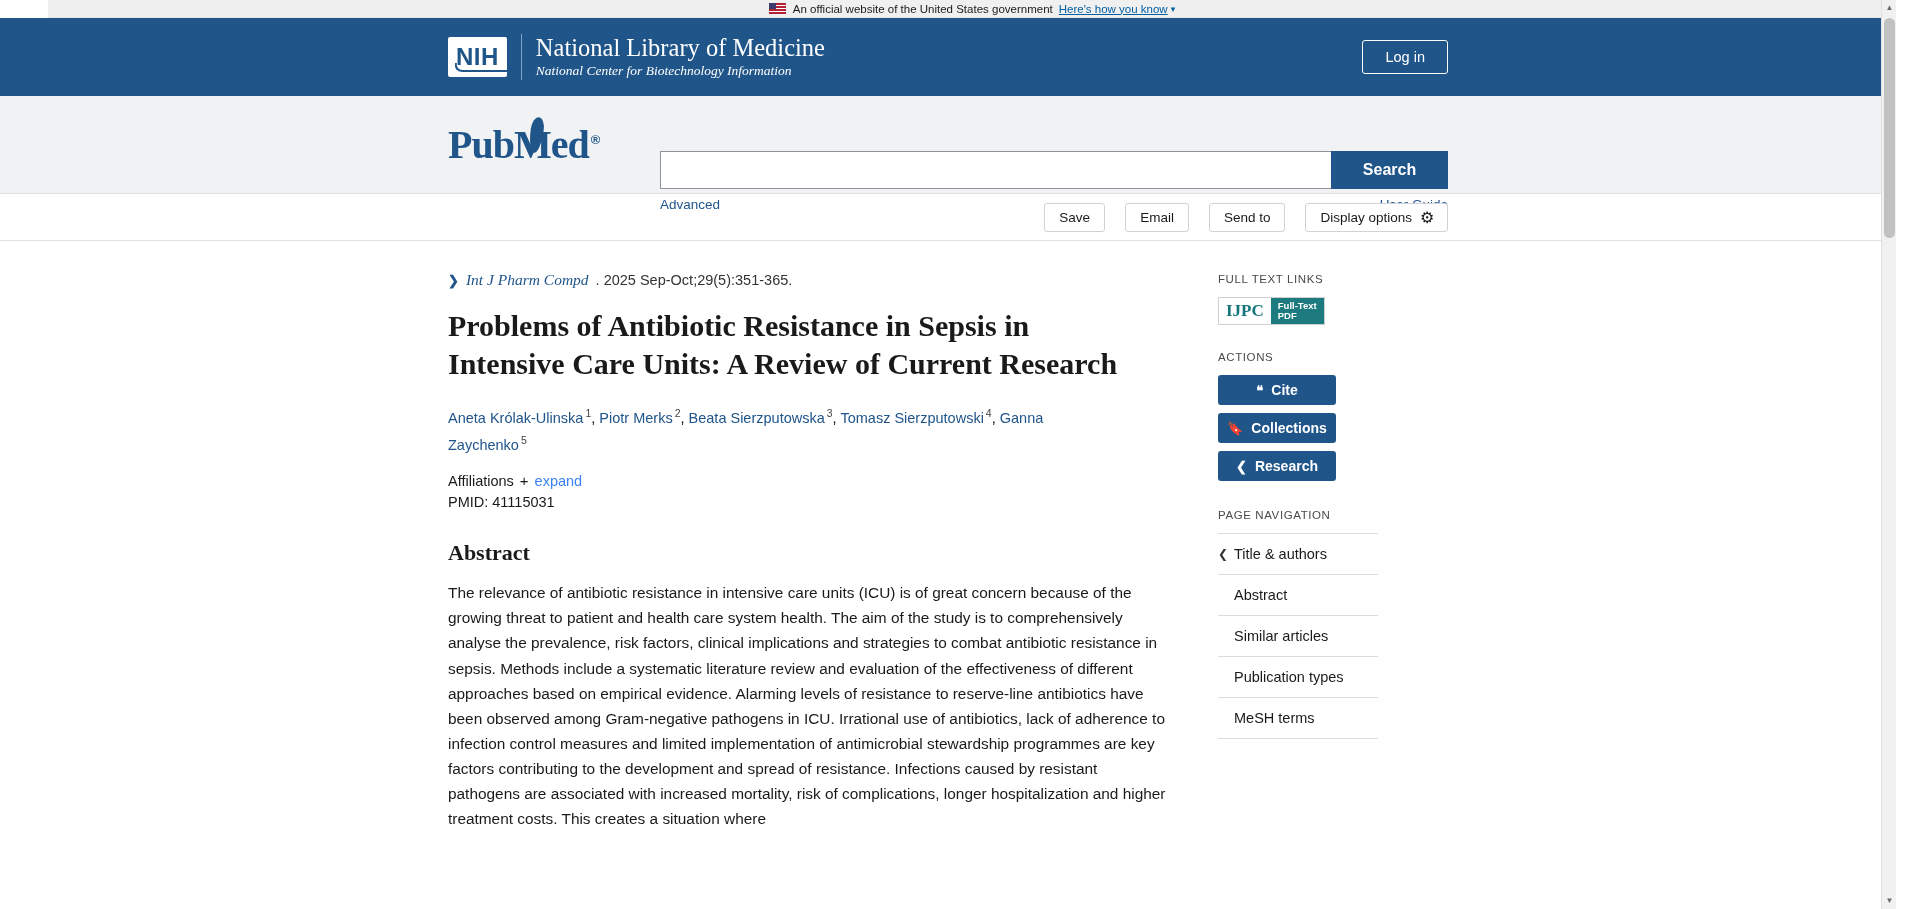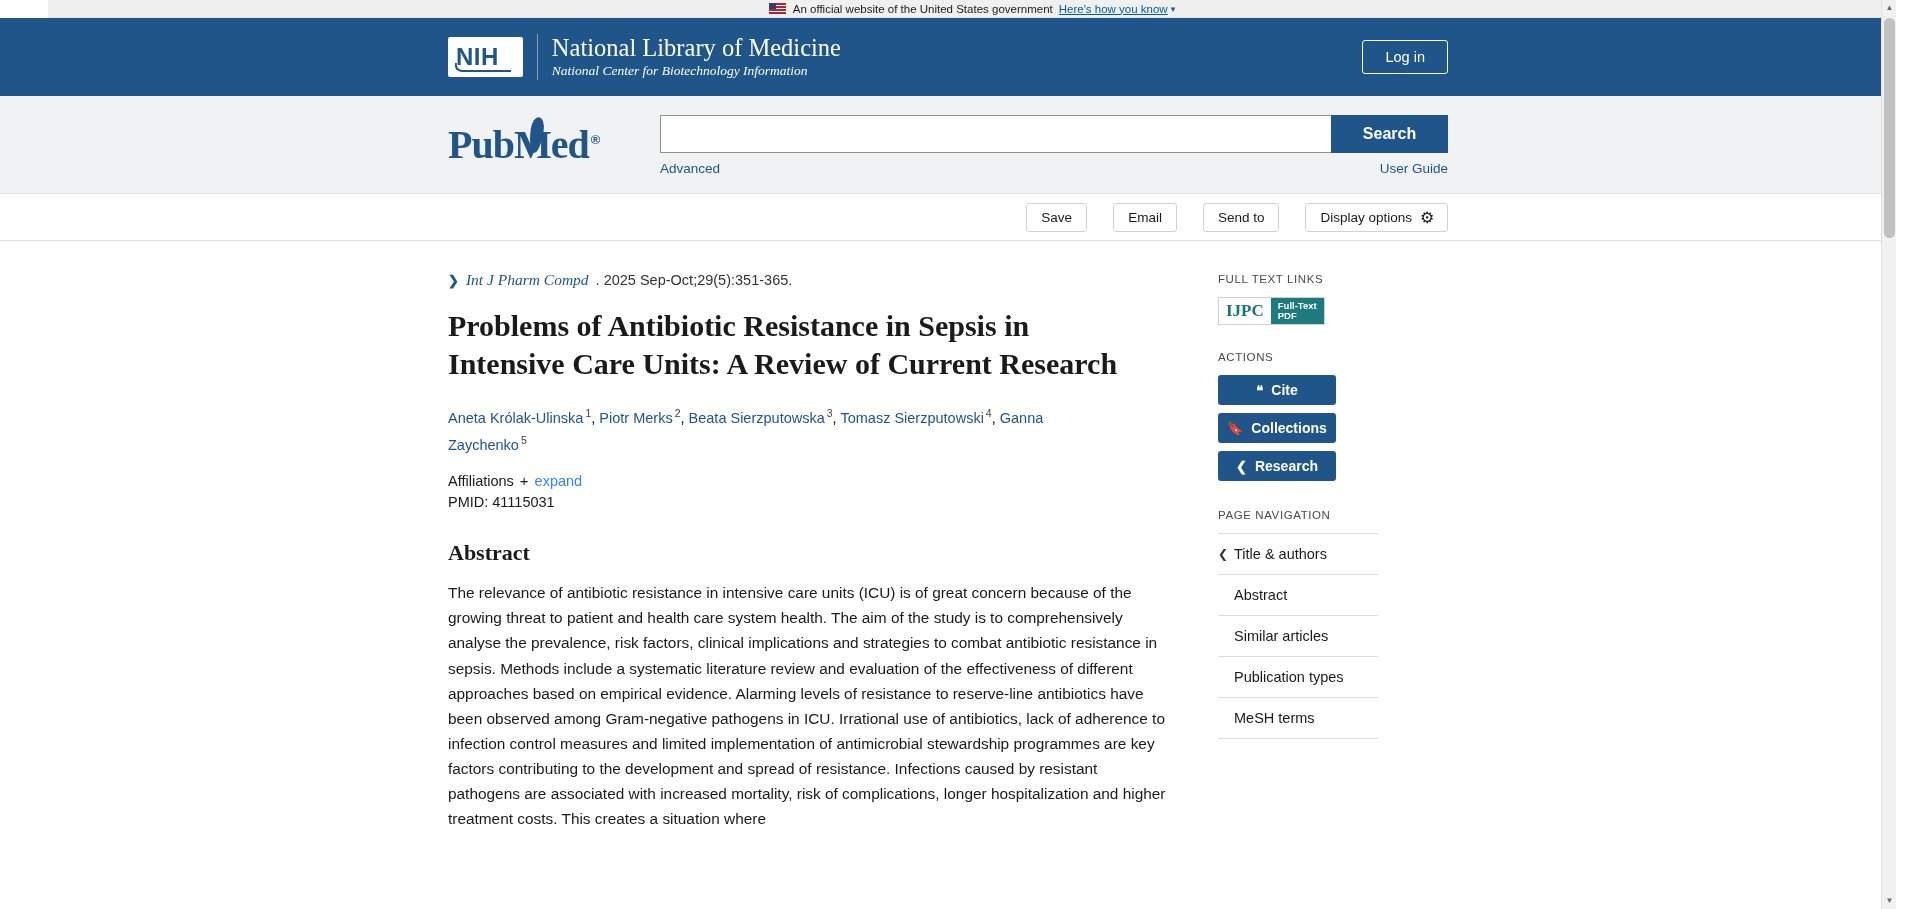--- a/index.html
+++ b/index.html
@@ -72,21 +72,21 @@
     align-items: center;
     justify-content: space-between;
   }
   .nih-logo-group { display: flex; align-items: center; }
   .nih-badge {
     background: #fff;
     color: #20558a;
     font-weight: bold;
     font-size: 24px;
     letter-spacing: 0.5px;
-    padding: 4px 24px 4px 8px;
+    padding: 4px 8px 4px 8px;
     border-radius: 2px;
     position: relative;
     display: flex;
     align-items: center;
     height: 40px;
   }
   .nih-badge .swoosh {
     position: absolute;
     left: 6px; bottom: 5px;
     width: 58px; height: 9px;
@@ -164,21 +164,21 @@
   }
   .pm-leaf {
     position: absolute;
     left: 82px; top: 2px;
     width: 13px; height: 36px;
     background: #20558a;
     border-radius: 50% 50% 50% 50% / 35% 35% 65% 65%;
     transform: rotate(8deg);
   }
   .search-controls { flex: 1; }
-  .search-row { display: flex; }
+  .search-row { display: flex; margin-top: 36px; }
   .search-input {
     flex: 1;
     height: 38px;
     border: 1px solid #8e9195;
     border-right: none;
     background: #fff;
     font-size: 15px;
     padding: 0 10px;
     outline: none;
     font-family: "Liberation Sans", sans-serif;
@@ -207,21 +207,21 @@
     height: 47px;
     border-bottom: 1px solid #dfe1e2;
     display: flex;
     align-items: center;
   }
   .toolbar-inner {
     width: 1000px;
     margin: 0 auto;
     display: flex;
     justify-content: flex-end;
-    gap: 26px;
+    gap: 20px;
   }
   .tb-btn {
     border: 1px solid #cfd3d7;
     background: #fff;
     border-radius: 3px;
     font-size: 13.5px;
     color: #1a1a1a;
     padding: 6px 14px;
     cursor: pointer;
     display: flex;

